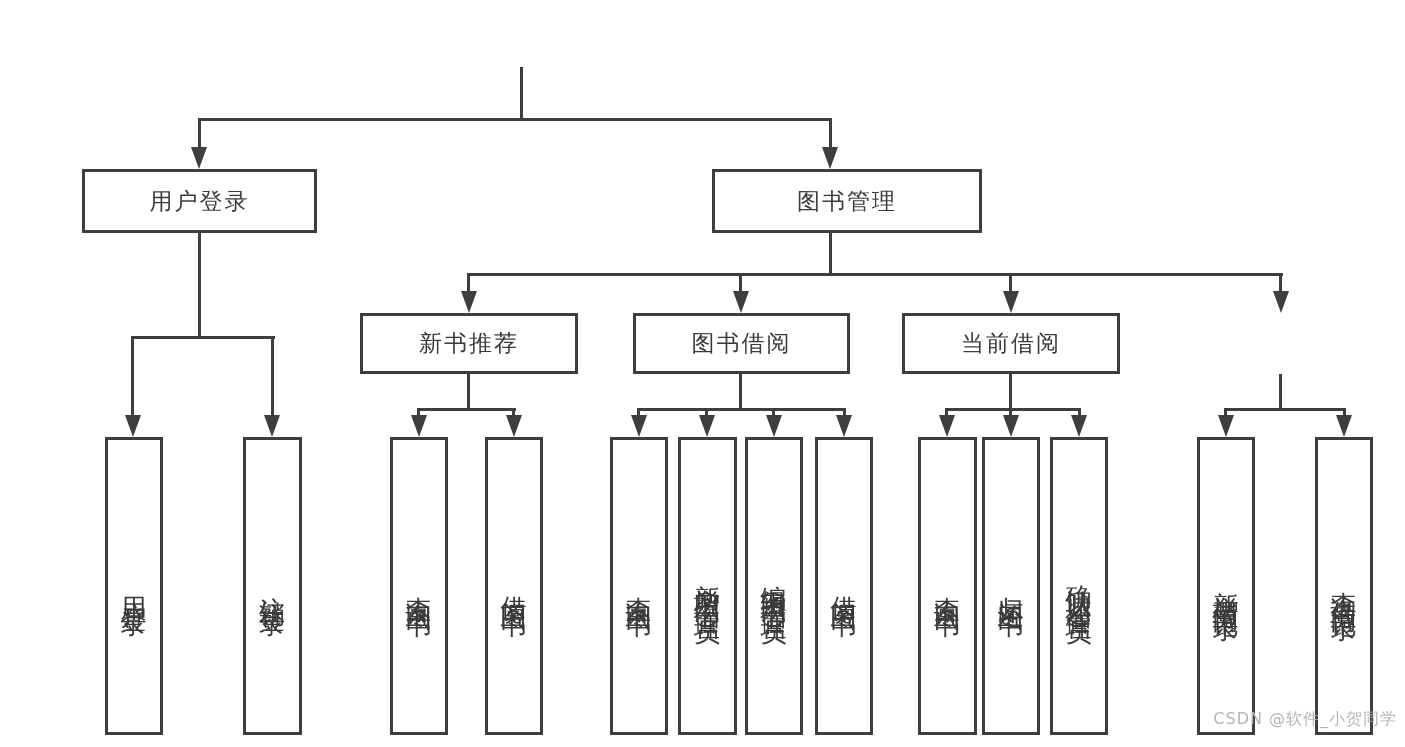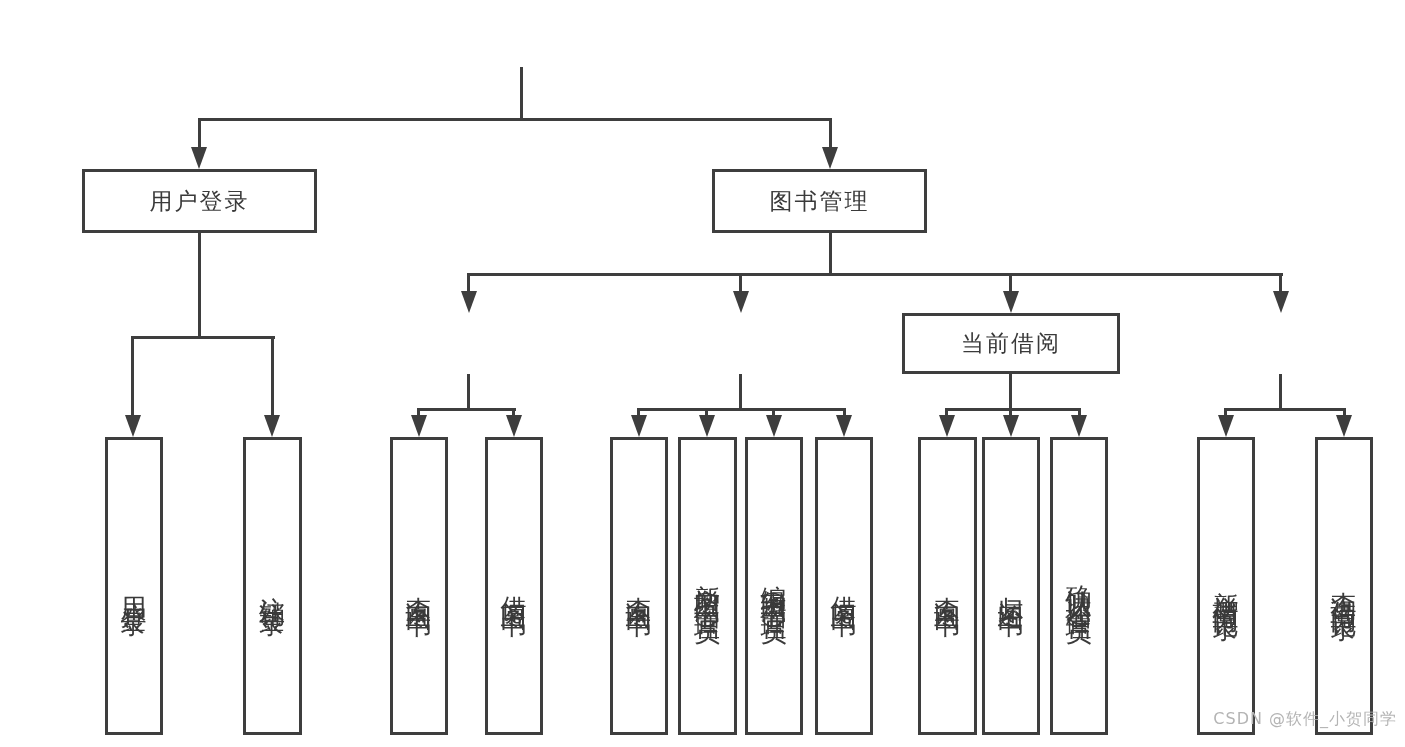--- a/index.html
+++ b/index.html
@@ -65,25 +65,31 @@
 </head>
 <body>
 
 <div id="stage">
 
 
   <div class="box" style="left:82px;top:169px;width:235px;height:64px;">
     <span class="hlabel">用户登录</span>
   </div>
 
-  <div class="box" style="left:712px;top:169px;width:215px;height:64px;">
+  <div class="box" style="left:712px;top:169px;width:270px;height:64px;">
     <span class="hlabel">图书管理</span>
   </div>
 
+  <div class="box" style="left:360px;top:313px;width:218px;height:61px;">
+    <span class="hlabel">新书推荐</span>
+  </div>
 
+  <div class="box" style="left:633px;top:313px;width:217px;height:61px;">
+    <span class="hlabel">图书借阅</span>
+  </div>
 
   <div class="box" style="left:902px;top:313px;width:218px;height:61px;">
     <span class="hlabel">当前借阅</span>
   </div>
 
 
   <div class="box" style="left:105px;top:437px;width:58px;height:298px;">
     <span class="vlabel">用户登录</span>
   </div>
   <div class="box" style="left:243px;top:437px;width:59px;height:298px;">

